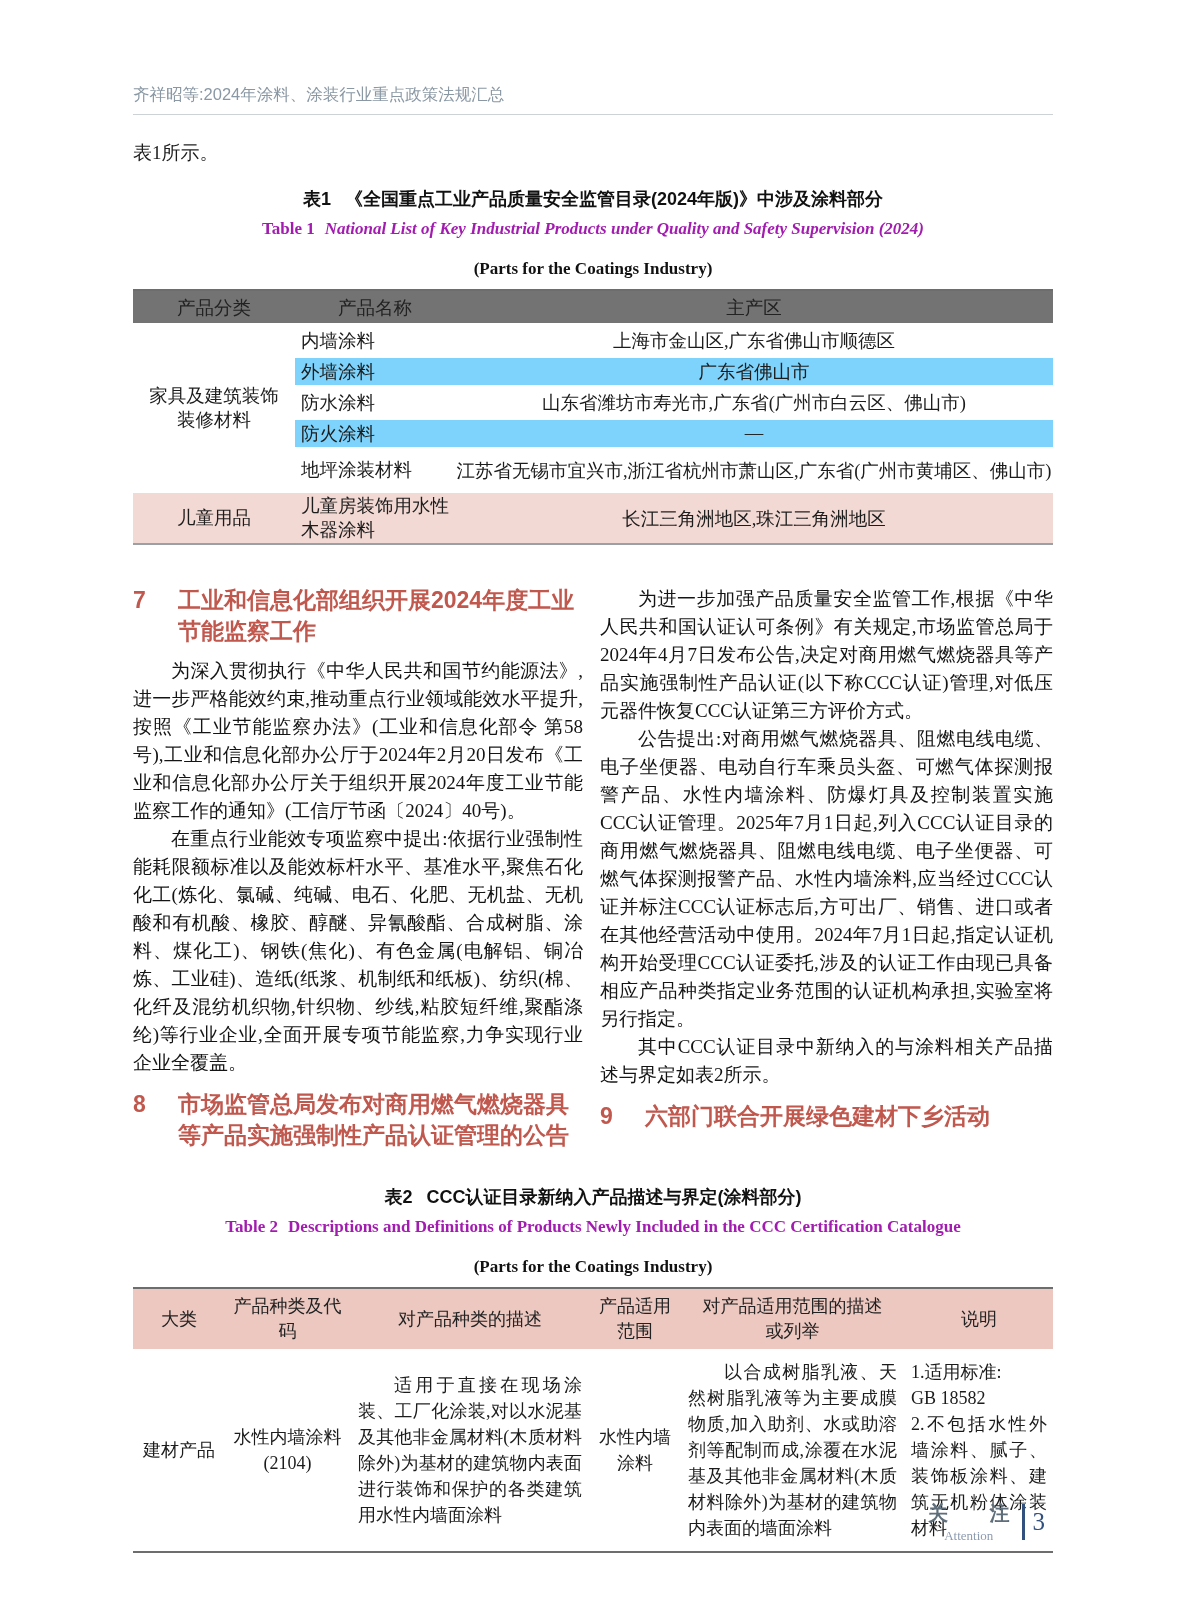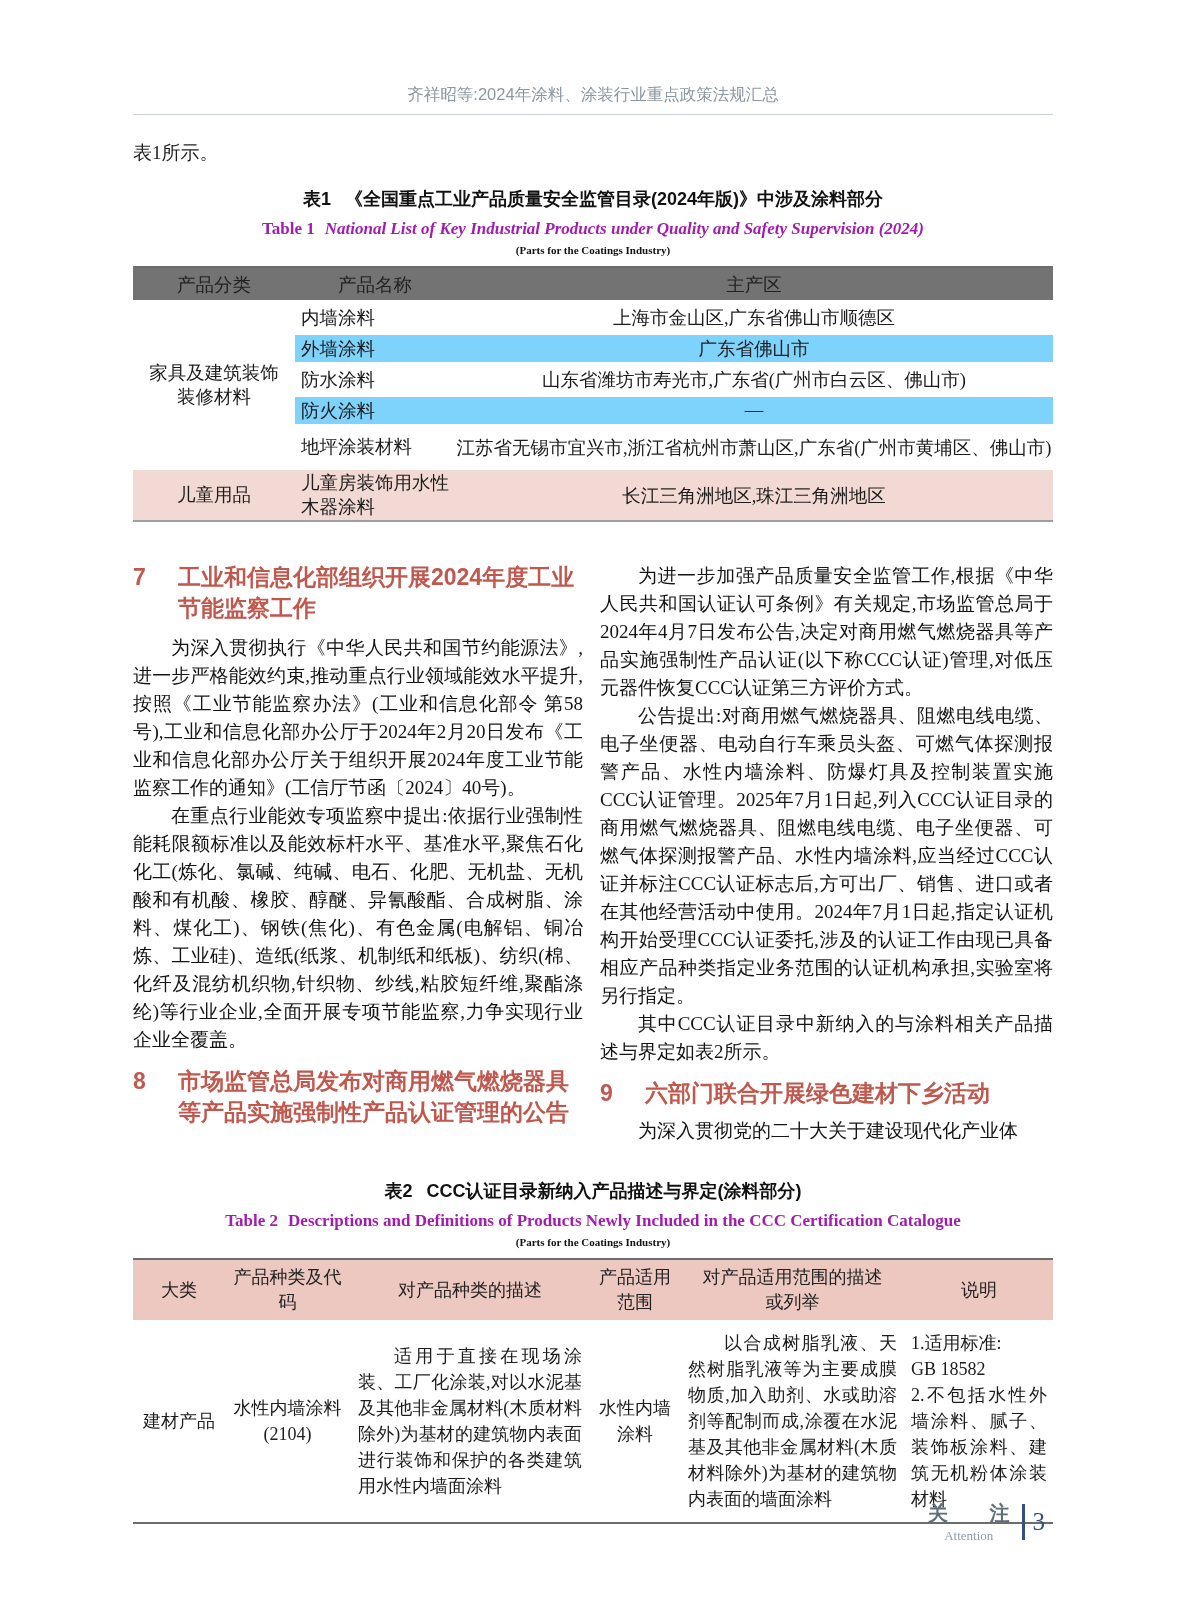--- a/index.html
+++ b/index.html
@@ -8,40 +8,40 @@
     width:1187px;height:1600px;
     margin:0 auto;
     background:#ffffff;
     font-family:"Liberation Serif","DejaVu Serif",serif;
     color:#1c1c1c;
     overflow:hidden;
     box-sizing:border-box;
     padding:84px 134px 0 133px;
   }
   .running-head{
-    text-align:center;
+    text-align:left;
     font-family:"Liberation Sans","DejaVu Sans",sans-serif;
     font-size:16.5px;
     color:#8a98a4;
     padding-bottom:8px;
     border-bottom:1.5px solid #ccd2d6;
   }
   .intro{margin:24px 0 0 0;font-size:19px;line-height:28px;}
   .tbl-titles{text-align:center;}
   .t1-titles{margin-top:20px;}
   .t2-titles{margin-top:34px;}
   .title-cn{
     font-family:"Liberation Sans","DejaVu Sans",sans-serif;
     font-weight:bold;font-size:18px;color:#111;
   }
   .title-cn .lbl{margin-right:14px;}
   .title-en{margin-top:8px;font-size:17px;font-weight:bold;color:#a21caf;}
   .title-en .lbl{font-style:normal;margin-right:10px;}
   .title-en .it{font-style:italic;}
-  .title-en-sub{margin-top:5px;font-size:11px;font-weight:bold;color:#111;}
+  .title-en-sub{margin-top:20px;font-size:17px;font-weight:bold;color:#111;}
   table{border-collapse:collapse;table-layout:fixed;width:920px;}
   .t1{margin-top:10px;border-top:2px solid #6d6d6d;border-bottom:2px solid #9aa0a3;font-size:18.5px;}
   .t1 th{
     background:#737373;font-weight:normal;font-size:18.5px;color:#222;
     height:30px;text-align:center;
   }
   .t1 td{vertical-align:middle;}
   .t1 .cat{text-align:center;white-space:pre-line;line-height:24px;}
   .t1 .pname{text-align:left;padding-left:6px;white-space:pre-line;line-height:24px;}
   .t1 .region{text-align:center;}
@@ -166,21 +166,20 @@
       </div>
     </div>
     <div class="col-right">
       <p class="body-p">为进一步加强产品质量安全监管工作,根据《中华人民共和国认证认可条例》有关规定,市场监管总局于2024年4月7日发布公告,决定对商用燃气燃烧器具等产品实施强制性产品认证(以下称CCC认证)管理,对低压元器件恢复CCC认证第三方评价方式。</p>
       <p class="body-p">公告提出:对商用燃气燃烧器具、阻燃电线电缆、电子坐便器、电动自行车乘员头盔、可燃气体探测报警产品、水性内墙涂料、防爆灯具及控制装置实施CCC认证管理。2025年7月1日起,列入CCC认证目录的商用燃气燃烧器具、阻燃电线电缆、电子坐便器、可燃气体探测报警产品、水性内墙涂料,应当经过CCC认证并标注CCC认证标志后,方可出厂、销售、进口或者在其他经营活动中使用。2024年7月1日起,指定认证机构开始受理CCC认证委托,涉及的认证工作由现已具备相应产品种类指定业务范围的认证机构承担,实验室将另行指定。</p>
       <p class="body-p">其中CCC认证目录中新纳入的与涂料相关产品描述与界定如表2所示。</p>
       <div class="sec-head s9">
         <span class="num">9</span>
         <span class="htxt">六部门联合开展绿色建材下乡活动</span>
       </div>
-      <p class="body-p">为深入贯彻党的二十大关于建设现代化产业体</p>
     </div>
   </div>
 
   <div class="tbl-titles t2-titles">
     <div class="title-cn">
       <span class="lbl">表2</span><span>CCC认证目录新纳入产品描述与界定(涂料部分)</span>
     </div>
     <div class="title-en">
       <span class="lbl">Table 2</span><span>Descriptions and Definitions of Products Newly Included in the CCC Certification Catalogue</span>
     </div>

